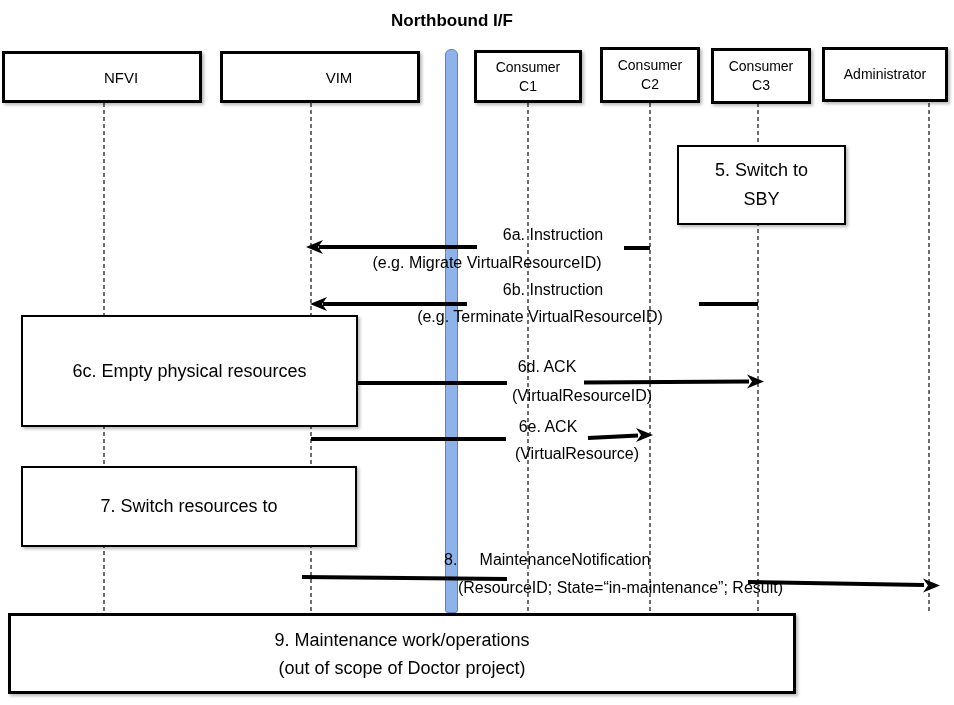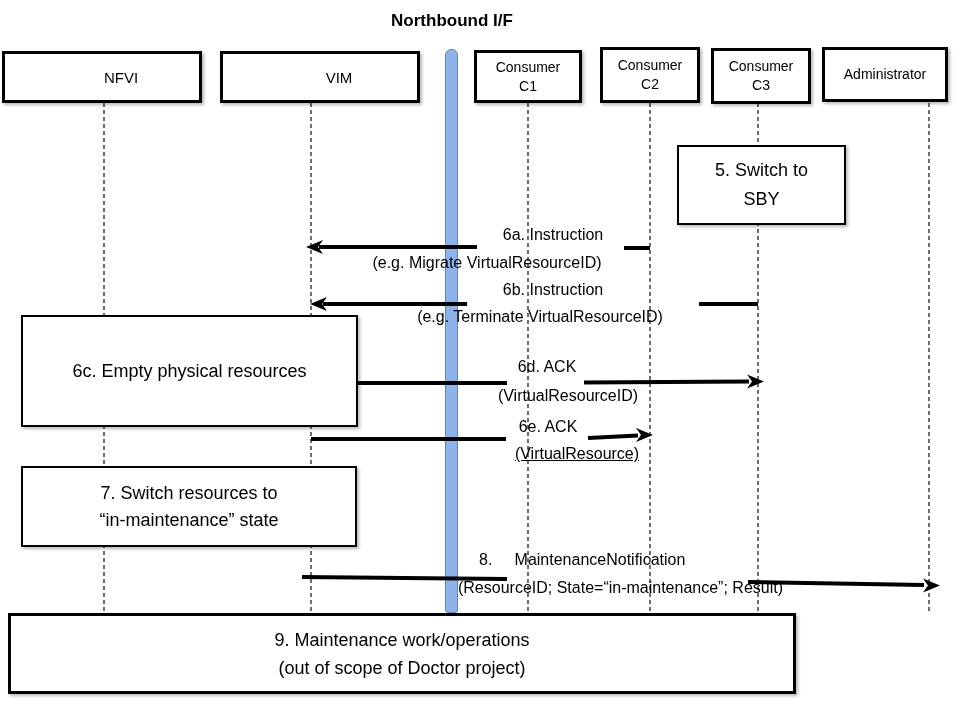--- a/index.html
+++ b/index.html
@@ -48,21 +48,20 @@
     <div class="ln" style="line-height:29px;">5. Switch to</div>
     <div class="ln" style="line-height:29px;">SBY</div>
   </div>
 
   <div class="box note" style="left:21px;top:315px;width:337px;height:112px;">
     <div class="ln">6c. Empty physical resources</div>
   </div>
 
   <div class="box note" style="left:21px;top:466px;width:336px;height:81px;">
     <div class="ln">7. Switch resources to</div>
-    <div class="ln">“in-maintenance” state</div>
   </div>
 
   <div class="box" style="left:8px;top:613px;width:788px;height:81px;border-width:3px;font-size:18px;">
     <div class="ln" style="line-height:28px;">9. Maintenance work/operations</div>
     <div class="ln" style="line-height:28px;">(out of scope of Doctor project)</div>
   </div>
 
   <svg class="layer">
     <g stroke="#000" stroke-width="4">
 
@@ -114,21 +113,21 @@
 
   <div class="title" style="left:352px;top:11px;width:200px;">Northbound I/F</div>
 
   <div class="msg" style="left:480px;top:226px;width:146px;">6a. Instruction</div>
   <div class="msg" style="left:281px;top:254px;width:412px;">(e.g. Migrate VirtualResourceID)</div>
 
   <div class="msg" style="left:480px;top:281px;width:146px;">6b. Instruction</div>
   <div class="msg" style="left:330px;top:308px;width:420px;">(e.g. Terminate VirtualResourceID)</div>
 
   <div class="msg" style="left:498px;top:358px;width:98px;">6d. ACK</div>
-  <div class="msg" style="left:468px;top:387px;width:200px;text-align:center;">(VirtualResourceID)</div>
+  <div class="msg" style="left:482px;top:387px;width:200px;text-align:center;">(VirtualResourceID)</div>
 
   <div class="msg" style="left:499px;top:418px;width:98px;">6e. ACK</div>
-  <div class="msg" style="left:477px;top:445px;width:200px;text-decoration:underline;">(VirtualResource)</div>
+  <div class="msg" style="left:477px;top:445px;width:200px;">(VirtualResource)</div>
 
-  <div class="msg msg-left" style="left:479px;top:551px;">8.     MaintenanceNotification</div>
+  <div class="msg msg-left" style="left:444px;top:551px;">8.     MaintenanceNotification</div>
   <div class="msg" style="left:393px;top:579px;width:455px;">(ResourceID; State=“in-maintenance”; Result)</div>
 
 </div>
 
 </body></html>

